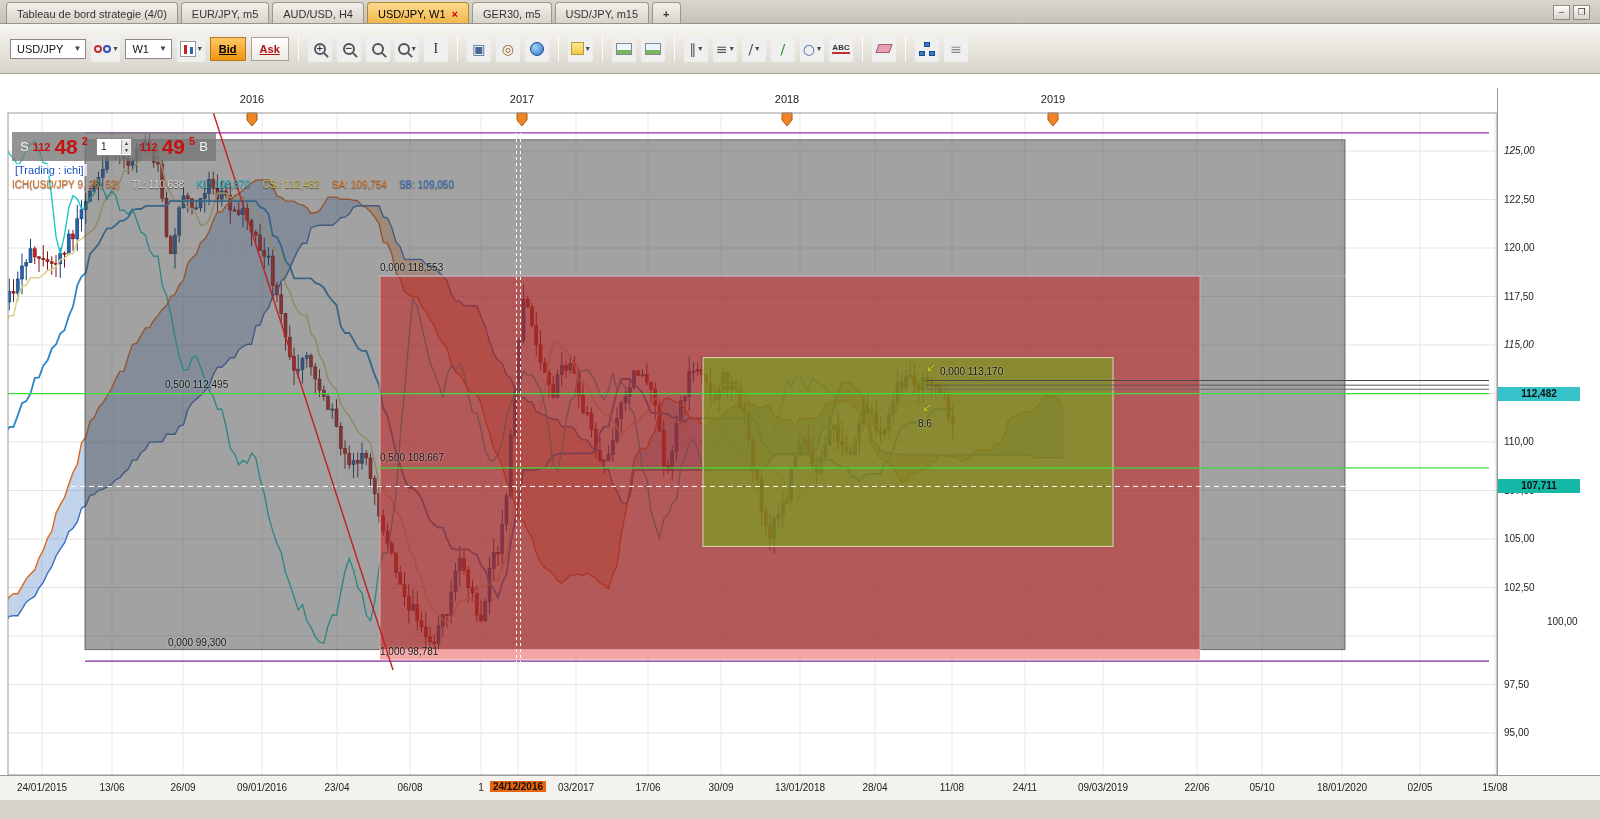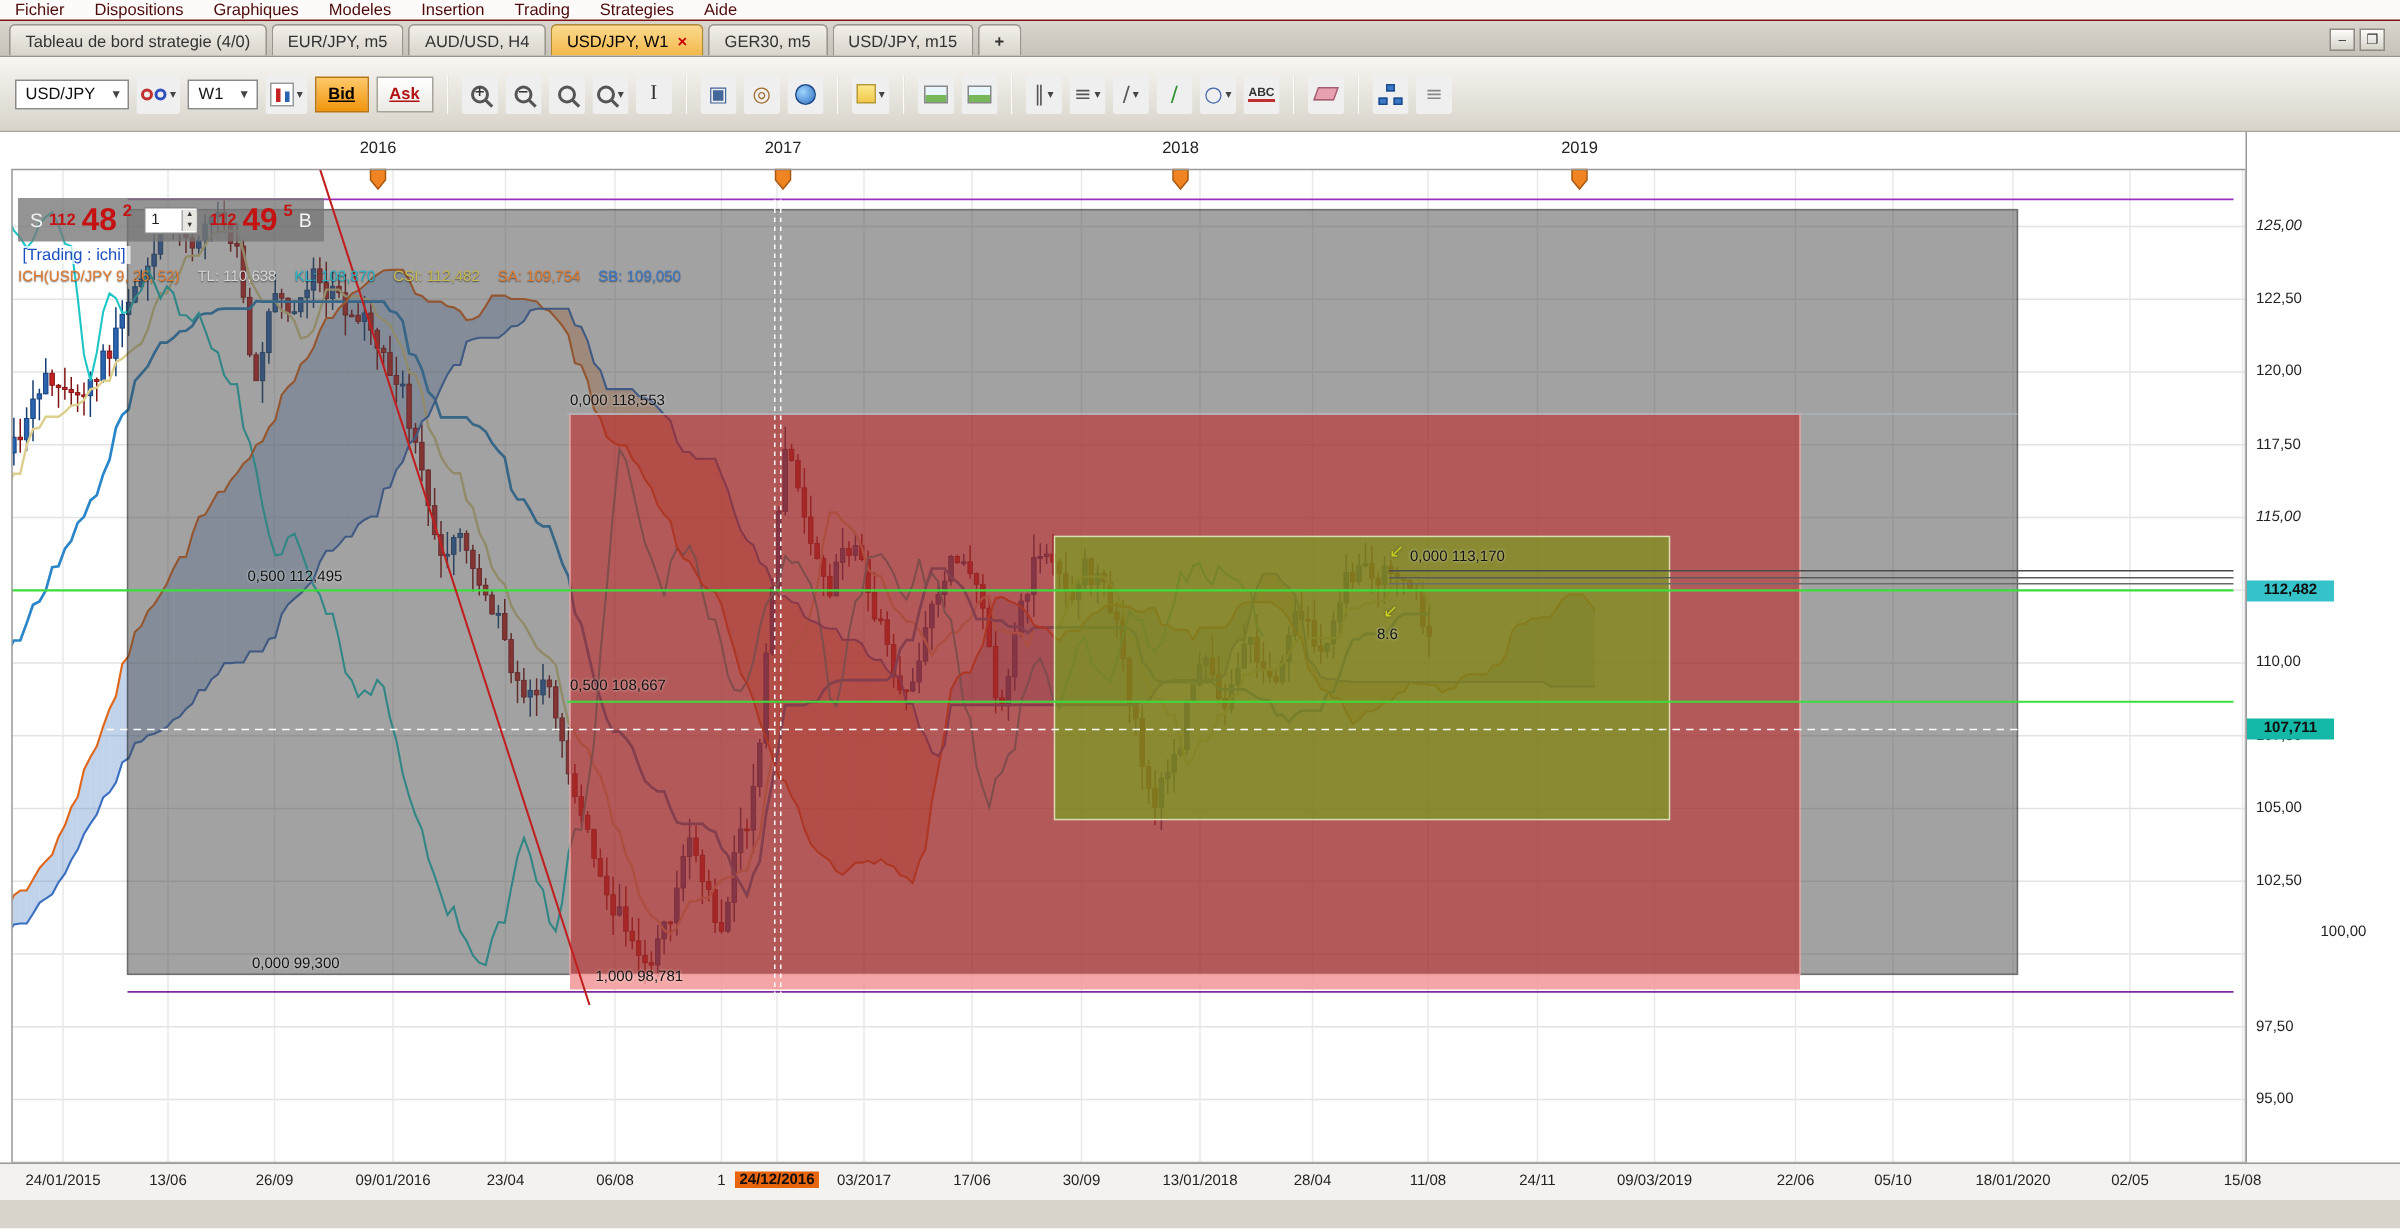--- a/index.html
+++ b/index.html
@@ -45,21 +45,21 @@
 .orgico{position:relative;width:16px;height:14px;display:inline-block}
 .orgico i{position:absolute;width:6px;height:5px;background:#3a78c8;border:1px solid #1c4a8a}
 .orgico i:nth-child(1){left:5px;top:0}
 .orgico i:nth-child(2){left:0;bottom:0}
 .orgico i:nth-child(3){right:0;bottom:0}
 
 
 #chart-svg{position:absolute;left:0;top:0;z-index:1}
 .paxis{position:absolute;left:1497px;top:88px;width:103px;height:712px;background:#fff;border-left:1px solid #999;z-index:2}
 .paxis-label{position:absolute;left:1504px;font-size:10px;color:#222;z-index:3}
-.ptag{position:absolute;left:1498px;width:58px;height:14px;z-index:4;font-size:10px;font-weight:bold;color:#101010;text-align:center;line-height:14px}
+.ptag{position:absolute;left:1498px;width:82px;height:14px;z-index:4;font-size:10px;font-weight:bold;color:#101010;text-align:center;line-height:14px}
 .daxis{position:absolute;left:0;top:775px;width:1600px;height:25px;background:#f4f2ee;border-top:1px solid #999;z-index:2}
 .date-label{position:absolute;top:6px;font-size:10px;color:#222;transform:translateX(-50%);white-space:nowrap}
 .date-label.hl{background:#e8650c;color:#101010;padding:0 3px;font-weight:bold;top:5px}
 .bottombar{position:absolute;left:0;top:800px;width:1600px;height:19px;background:#d8d4cb;z-index:2}
 .year{position:absolute;top:93px;font-size:11px;color:#222;transform:translateX(-50%);z-index:3}
 .fib{position:absolute;font-size:10px;color:#111;z-index:3;text-shadow:0 0 2px rgba(255,255,255,.75);white-space:nowrap}
 .marker-arrow{position:absolute;font-family:"DejaVu Sans",sans-serif;font-size:12px;color:#c6cc22;z-index:3;text-shadow:0 0 2px rgba(0,0,0,.4)}
 #overlays{position:absolute;inset:0;z-index:3;pointer-events:none}
 
 
@@ -72,30 +72,20 @@
 .q-spin .arrows{margin-left:auto;display:flex;flex-direction:column;border-left:1px solid #aaa}
 .q-spin .arrows span{font-size:5px;line-height:5px;padding:1px 2px;color:#333;background:#e8e6e0}
 .model-label{position:absolute;left:12px;top:164px;font-size:11px;color:#1a4fc0;background:rgba(255,255,255,.72);padding:0 3px;z-index:4}
 .ind-line{position:absolute;left:12px;top:179px;font-size:10px;z-index:4;display:flex;gap:12px;white-space:nowrap;text-shadow:0 1px 1px rgba(0,0,0,.55)}
 </style>
 </head>
 <body>
 
 <div class="app">
 
-  <div class="menubar">
-      <span class="menu-item">Fichier</span>
-      <span class="menu-item">Dispositions</span>
-      <span class="menu-item">Graphiques</span>
-      <span class="menu-item">Modeles</span>
-      <span class="menu-item">Insertion</span>
-      <span class="menu-item">Trading</span>
-      <span class="menu-item">Strategies</span>
-      <span class="menu-item">Aide</span>
-    </div>
 
   <div class="tabbar">
       <div class="tab">
         <span>Tableau de bord strategie (4/0)</span>
       </div>
       <div class="tab">
         <span>EUR/JPY, m5</span>
       </div>
       <div class="tab">
         <span>AUD/USD, H4</span>
@@ -1057,20 +1047,20 @@
       <div class="paxis-label" style="top: 581.5px;">102,50</div>
       <div class="paxis-label" style="top: 616px; margin-left: 43px;">100,00</div>
       <div class="paxis-label" style="top: 678.5px;">97,50</div>
       <div class="paxis-label" style="top: 727px;">95,00</div>
       <div class="ptag" style="top: 386.849px; background: rgb(53, 194, 201);">112,482</div>
       <div class="ptag" style="top: 479.407px; background: #14b8a6;">107,711</div>
       <div class="fib" style="left: 380px; top: 262px;">0,000 118,553</div>
       <div class="fib" style="left: 165px; top: 379px;">0,500 112,495</div>
       <div class="fib" style="left: 380px; top: 452px;">0,500 108,667</div>
       <div class="fib" style="left: 168px; top: 637px;">0,000 99,300</div>
-      <div class="fib" style="left: 380px; top: 646px; padding-left: 17px;">1,000 98,781</div>
+      <div class="fib" style="left: 380px; top: 646px;">1,000 98,781</div>
       <div class="fib" style="left: 940px; top: 366px;">0,000 113,170</div>
       <div class="fib" style="left: 918px; top: 418px;">8.6</div>
       <div class="marker-arrow" style="left: 926px; top: 360px;">↙</div>
       <div class="marker-arrow" style="left: 922px; top: 400px;">↙</div>
     </div>
 
 </div>
 
 </body></html>

